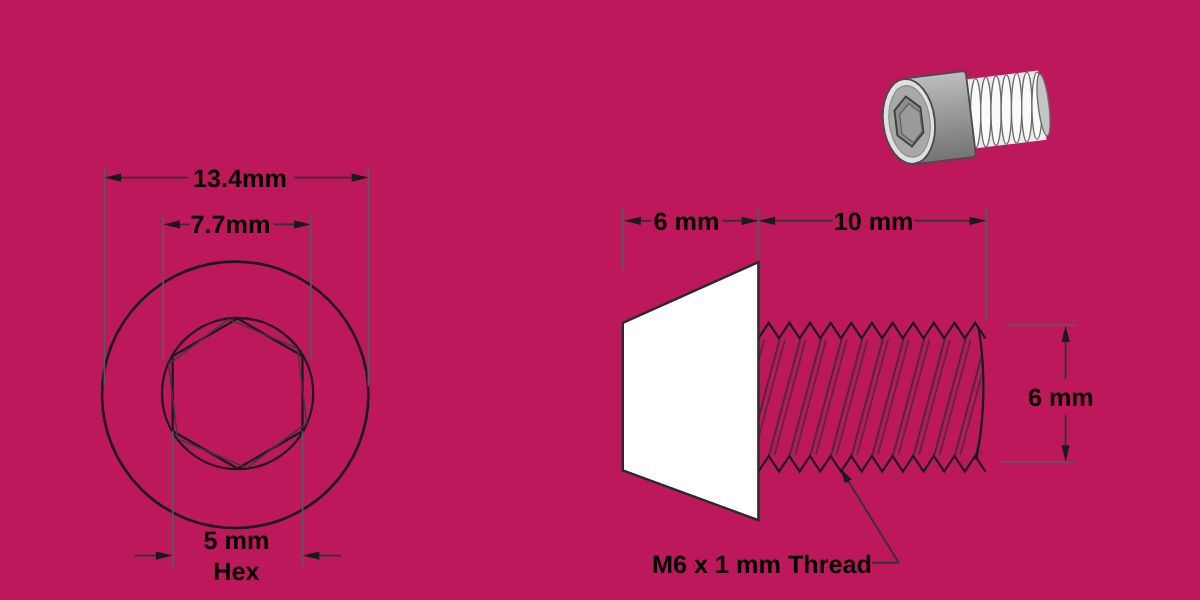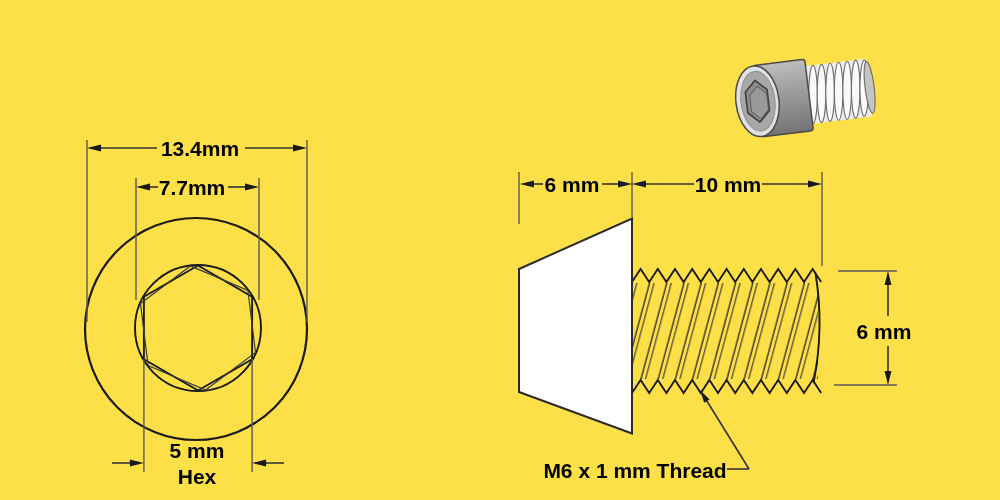--- a/index.html
+++ b/index.html
@@ -1,16 +1,16 @@
 <!DOCTYPE html>
 <html><head>
 <meta charset="utf-8">
 <style>
   html,body{margin:0;padding:0;background:#ffffff;}
-  .canvas{position:relative;width:1000px;height:500px;background:#fde047;overflow:hidden;}
+  .canvas{position:relative;width:1000px;height:500px;background:#be185d;overflow:hidden;}
   svg{display:block;}
   .dim-text{font:bold 21px "Liberation Sans",sans-serif;fill:#000000;}
   .obj{stroke:#1a1a1a;fill:none;}
   .ext{stroke:#5a5a5a;stroke-width:1.4;fill:none;}
   .dim{stroke:#333333;stroke-width:1.6;fill:none;}
   .arr{fill:#1a1a1a;stroke:none;}
 </style>
 </head>
 <body>
 

